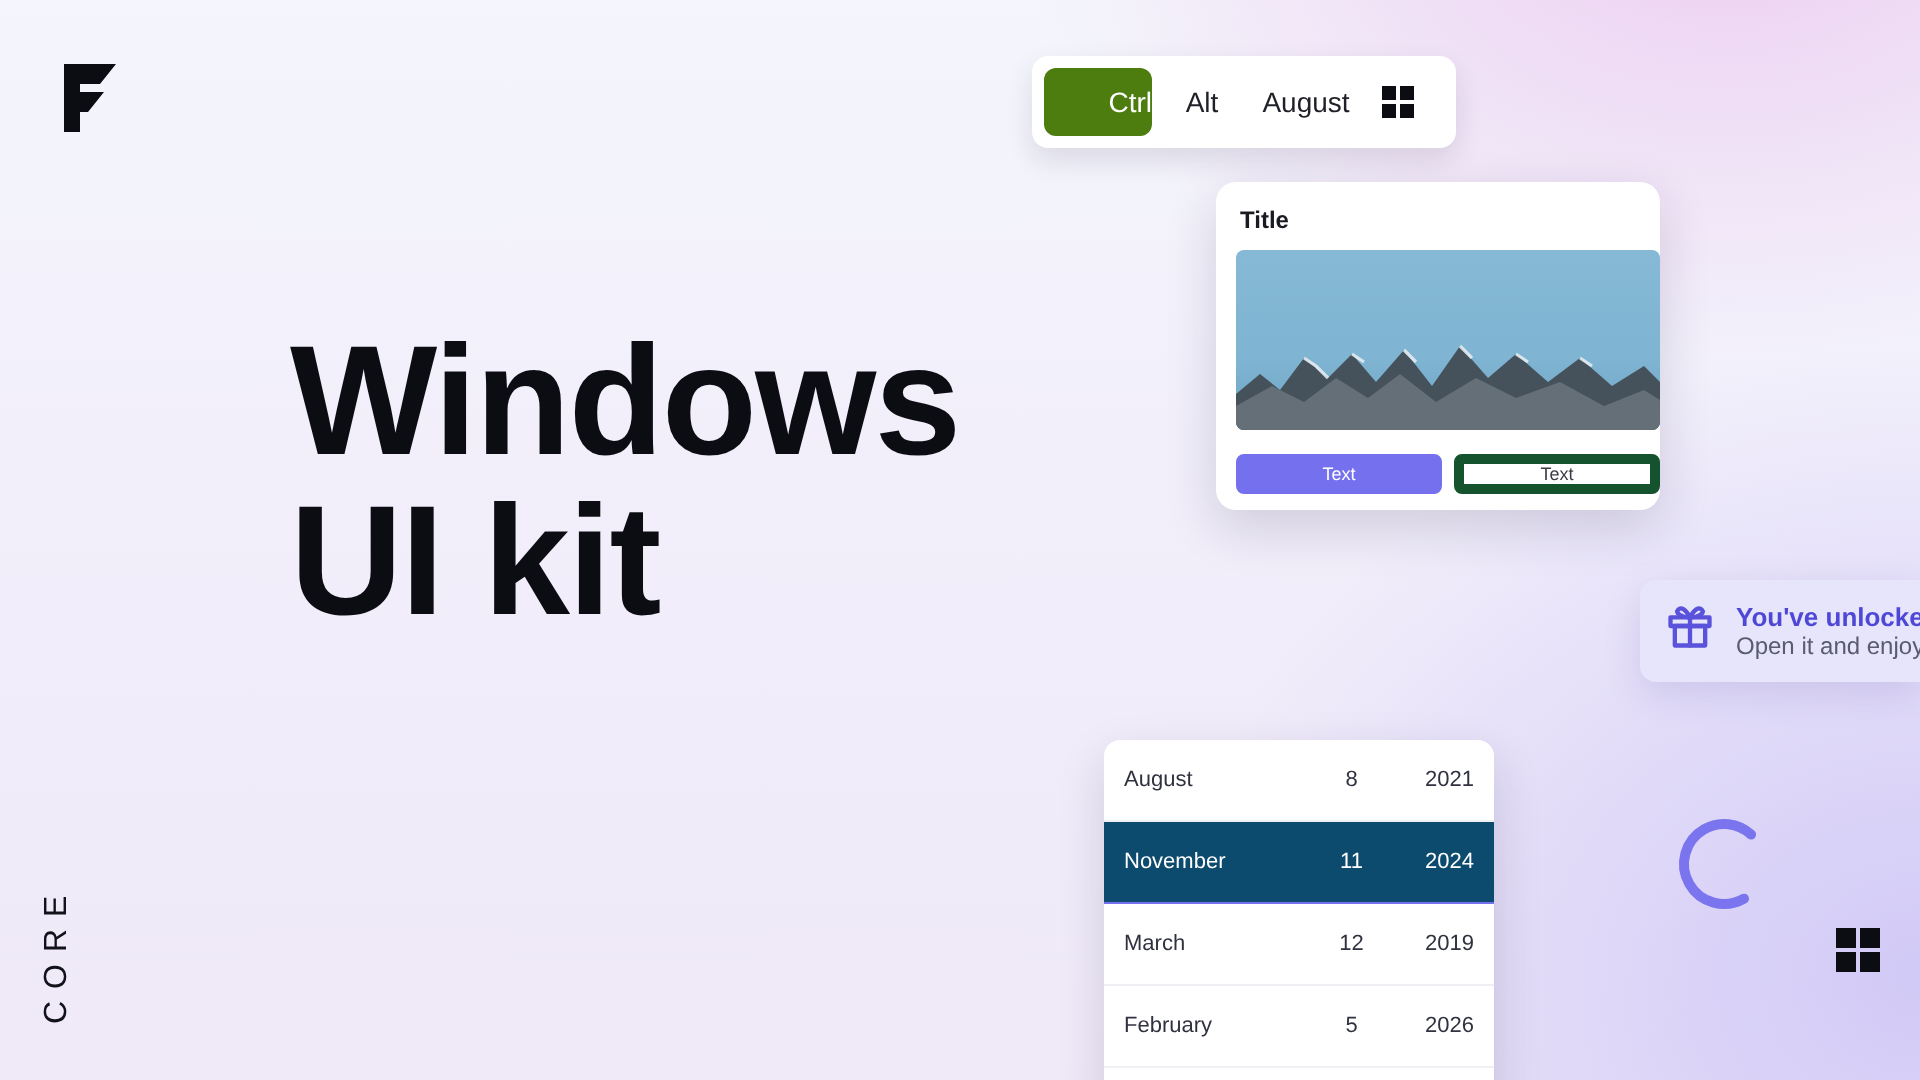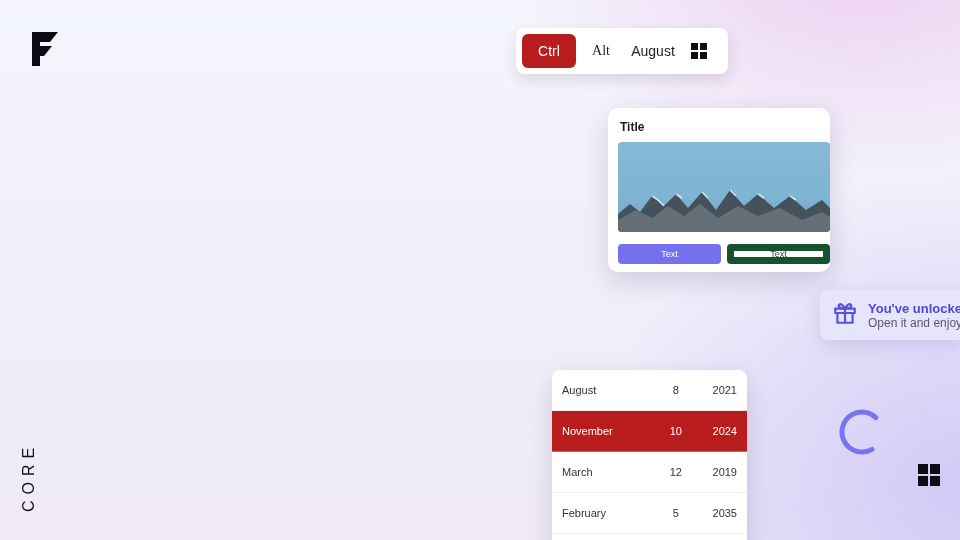--- a/index.html
+++ b/index.html
@@ -44,45 +44,45 @@
     background: #fff;
     border-radius: 8px;
     box-shadow: 0 6px 14px rgba(30,25,60,0.12);
     display: flex; align-items: center; gap: 2px; padding: 6px;
   }
   .seg-item {
     display: flex; align-items: center; justify-content: center;
     height: 34px; font-size: 14px; font-weight: 500; color: #1f2028;
     border-radius: 6px; cursor: pointer;
   }
-  .seg-item.active { background: #b91c1c; color: #fff; }
+  .seg-item.active { background: #4d7c0f; color: #fff; justify-content: flex-end; }
   .seg-icon { width: 34px; }
 
   
   .card {
     position: absolute;
-    top: 108px; left: 608px;
+    top: 91px; left: 608px;
     width: 222px;
     background: #fff; border-radius: 10px; padding: 10px 0 8px 10px;
     box-shadow: 0 9px 26px rgba(30,25,60,0.16);
   }
   .card-title { font-size: 12px; font-weight: 700; color: #1a1b22; margin: 2px 0 8px 2px; }
   .card-media {
     width: 100%; height: 90px; border-radius: 4px;
     background: linear-gradient(180deg,#85b9d5 0%, #7fb4d2 60%, #6ea6c5 100%);
     position: relative; overflow: hidden;
   }
   .mountains {
     position: absolute; bottom: 0; left: 0; right: 0; height: 46px;
   }
   .card-actions { display: flex; gap: 6px; margin-top: 12px; }
   .card-btn {
     flex: 1; height: 20px; border-radius: 4px; font-size: 9px;
     display: flex; align-items: center; justify-content: center;
-    border: 7px solid #14532d; background: #fff; color: #3c3c46; cursor: pointer;
+    border: 5px solid #14532d; background: #fff; color: #3c3c46; cursor: pointer;
   }
   .card-btn.primary { background: #7570ee; border-color: #7570ee; color: #fff; }
 
   
   .banner {
     position: absolute;
     top: 290px; right: 0;
     width: 140px; 
     background: #e6e5fb;
     border-radius: 8px 0 0 8px;
@@ -110,21 +110,21 @@
     height: 41px;
     font-size: 11px;
     color: #303240;
     border-bottom: 1px solid #efeff4;
     padding: 12px 10px;
     cursor: pointer;
   }
   .picker-row:last-child { border-bottom: none; }
   .picker-row .c2 { text-align: center; }
   .picker-row .c3 { text-align: right; }
-  .picker-row.active { background: #b91c1c; color: #fff; border-bottom-color: #7570ee; }
+  .picker-row.active { background: #0c4a6e; color: #fff; border-bottom-color: #7570ee; }
 
   
   .spinner {
     position: absolute;
     top: 406px; left: 836px;
     width: 52px; height: 52px;
   }
 
   
   .win-icon { position: absolute; bottom: 54px; right: 20px; }
@@ -136,28 +136,32 @@
 </head>
 <body>
 <div class="stage">
 
 <div class="logo">
   <svg width="26" height="34" viewBox="0 0 26 34">
     <path d="M0 0 H26 L18 10 H8 V14 H20 L12 24 H8 V34 H0 Z" fill="#0c0d12"></path>
   </svg>
 </div>
 
+<h1 class="headline">
+  <span>Windows</span><br>
+  <span>UI kit</span>
+</h1>
 
 <div class="core-label">CORE</div>
 
 <div class="seg">
   <div class="seg-item active" style="width:54px;">
     <span>Ctrl</span>
   </div>
-  <div class="seg-item" style="width:46px;font-family:Liberation Serif, serif;">
+  <div class="seg-item" style="width:46px;">
     <span>Alt</span>
   </div>
   <div class="seg-item" style="width:54px;">
     <span>August</span>
   </div>
   <div class="seg-item seg-icon">
     <span>
       <span class="grid4" style="grid-template-columns:7px 7px;grid-template-rows:7px 7px;gap:2px;">
         <span></span>
             <span></span>
@@ -204,32 +208,32 @@
 </div>
 
 <div class="picker" id="picker">
       <div class="picker-row">
         <span>August</span>
         <span class="c2">8</span>
         <span class="c3">2021</span>
       </div>
       <div class="picker-row active">
         <span>November</span>
-        <span class="c2">10</span>
+        <span class="c2">11</span>
         <span class="c3">2024</span>
       </div>
       <div class="picker-row">
         <span>March</span>
         <span class="c2">12</span>
         <span class="c3">2019</span>
       </div>
       <div class="picker-row">
         <span>February</span>
         <span class="c2">5</span>
-        <span class="c3">2035</span>
+        <span class="c3">2026</span>
       </div>
       <div class="picker-row">
         <span>February</span>
         <span class="c2">14</span>
         <span class="c3">2027</span>
       </div>
     </div>
 
 <div class="spinner">
   <svg width="52" height="52" viewBox="0 0 52 52">

